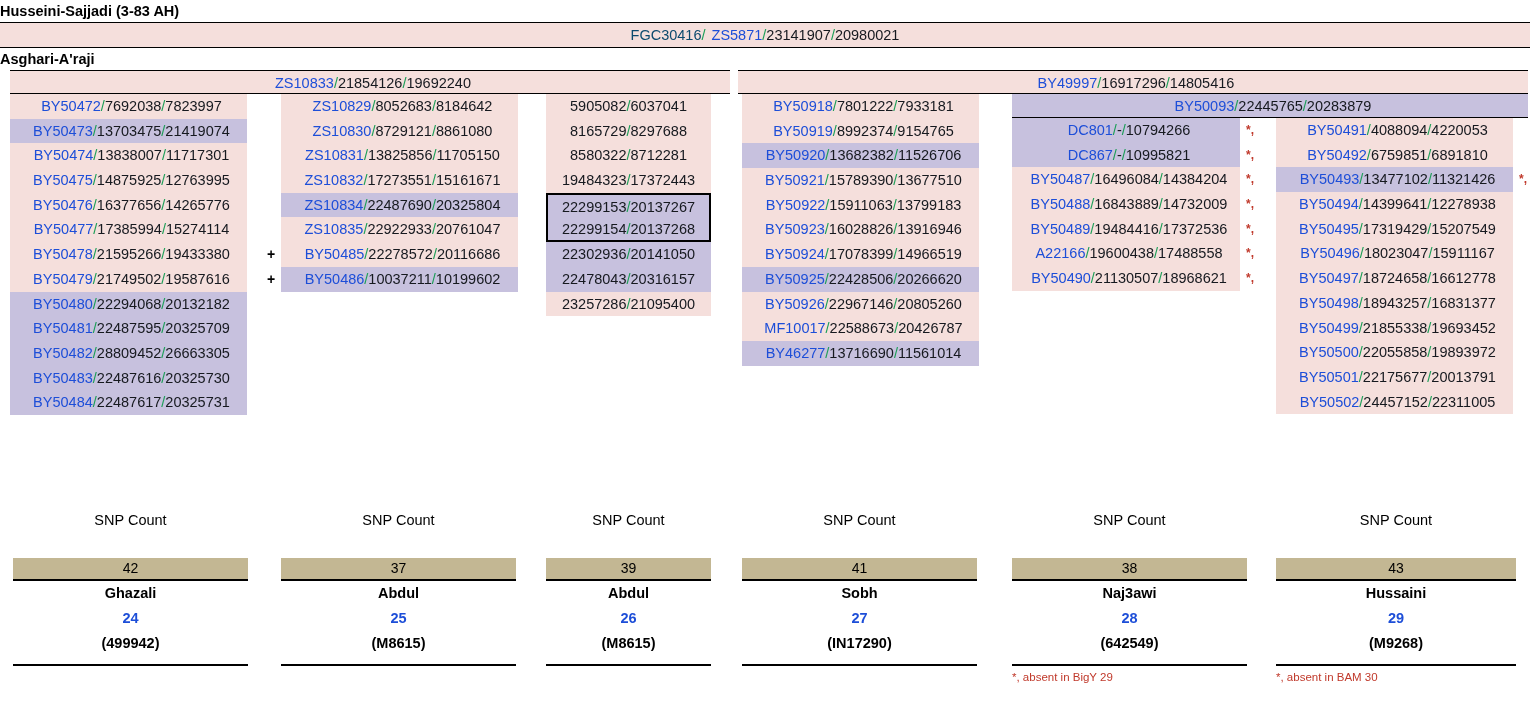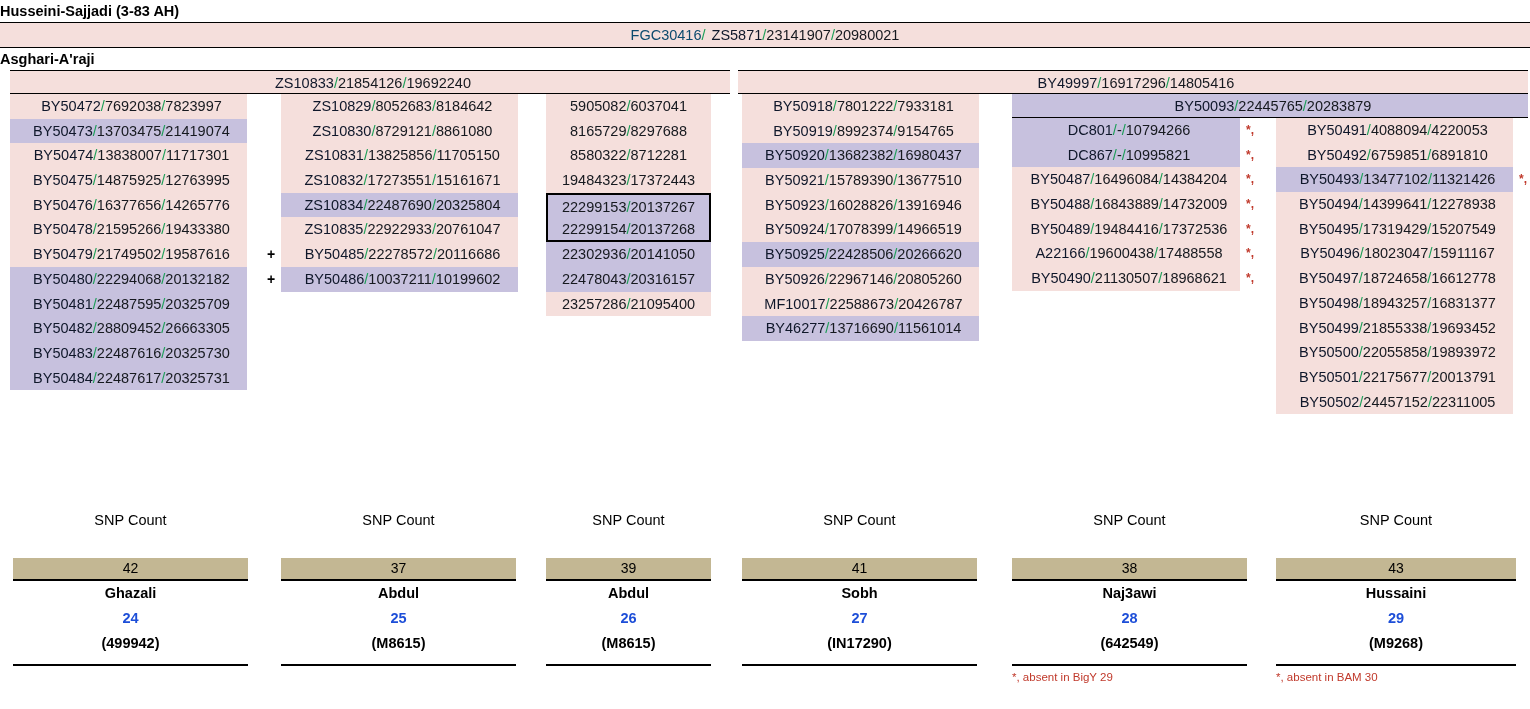--- a/index.html
+++ b/index.html
@@ -24,21 +24,21 @@
     border-top:1.5px solid #000;
     border-bottom:1.5px solid #000;
     text-align:center;
     font-size:14.5px;
     line-height:24px;
     height:24px;
   }
 
   
   .sep{color:#1a9e56;}
-  .nm{color:#0f172a;padding-left:6px;}
+  .nm{color:#1d4ed8;padding-left:6px;}
   .nm-g{color:#0c4a6e;}
   .blk{color:#16191f;}
 
   
   .grid{
     position:relative;
     height:360px;
   }
 
   .hdr{
@@ -161,20 +161,21 @@
   <div style="position:absolute;left:1012px;top:24px;width:516px;height:24px;background:#c7c1de;border-bottom:1.5px solid #000;text-align:center;font-size:14.5px;line-height:24px;box-sizing:border-box;">
     <span class="nm">BY50093</span><span class="sep">/</span><span class="blk">22445765</span><span class="sep">/</span><span class="blk">20283879</span>
   </div>
 
   <div class="col" id="col-1" style="left:10px;top:24px;width:237px;">
       <div class="row bg-k"><span class="nm">BY50472</span><span class="sep">/</span><span class="blk">7692038</span><span class="sep">/</span><span class="blk">7823997</span></div>
       <div class="row bg-p"><span class="nm">BY50473</span><span class="sep">/</span><span class="blk">13703475</span><span class="sep">/</span><span class="blk">21419074</span></div>
       <div class="row bg-k"><span class="nm">BY50474</span><span class="sep">/</span><span class="blk">13838007</span><span class="sep">/</span><span class="blk">11717301</span></div>
       <div class="row bg-k"><span class="nm">BY50475</span><span class="sep">/</span><span class="blk">14875925</span><span class="sep">/</span><span class="blk">12763995</span></div>
       <div class="row bg-k"><span class="nm">BY50476</span><span class="sep">/</span><span class="blk">16377656</span><span class="sep">/</span><span class="blk">14265776</span></div>
+      <div class="row bg-k"><span class="nm">BY50477</span><span class="sep">/</span><span class="blk">17385994</span><span class="sep">/</span><span class="blk">15274114</span></div>
       <div class="row bg-k"><span class="nm">BY50478</span><span class="sep">/</span><span class="blk">21595266</span><span class="sep">/</span><span class="blk">19433380</span></div>
       <div class="row bg-k"><span class="nm">BY50479</span><span class="sep">/</span><span class="blk">21749502</span><span class="sep">/</span><span class="blk">19587616</span></div>
       <div class="row bg-p"><span class="nm">BY50480</span><span class="sep">/</span><span class="blk">22294068</span><span class="sep">/</span><span class="blk">20132182</span></div>
       <div class="row bg-p"><span class="nm">BY50481</span><span class="sep">/</span><span class="blk">22487595</span><span class="sep">/</span><span class="blk">20325709</span></div>
       <div class="row bg-p"><span class="nm">BY50482</span><span class="sep">/</span><span class="blk">28809452</span><span class="sep">/</span><span class="blk">26663305</span></div>
       <div class="row bg-p"><span class="nm">BY50483</span><span class="sep">/</span><span class="blk">22487616</span><span class="sep">/</span><span class="blk">20325730</span></div>
       <div class="row bg-p"><span class="nm">BY50484</span><span class="sep">/</span><span class="blk">22487617</span><span class="sep">/</span><span class="blk">20325731</span></div>
     </div>
 
   <div class="col" id="col-2" style="left:281px;top:24px;width:237px;">
@@ -196,22 +197,23 @@
       <div class="row bg-p boxed-top"><span class="blk">22299153</span><span class="sep">/</span><span class="blk">20137267</span></div>
       <div class="row bg-p boxed-bot"><span class="blk">22299154</span><span class="sep">/</span><span class="blk">20137268</span></div>
       <div class="row bg-p"><span class="blk">22302936</span><span class="sep">/</span><span class="blk">20141050</span></div>
       <div class="row bg-p"><span class="blk">22478043</span><span class="sep">/</span><span class="blk">20316157</span></div>
       <div class="row bg-k"><span class="blk">23257286</span><span class="sep">/</span><span class="blk">21095400</span></div>
     </div>
 
   <div class="col" id="col-4" style="left:742px;top:24px;width:237px;">
       <div class="row bg-k"><span class="nm">BY50918</span><span class="sep">/</span><span class="blk">7801222</span><span class="sep">/</span><span class="blk">7933181</span></div>
       <div class="row bg-k"><span class="nm">BY50919</span><span class="sep">/</span><span class="blk">8992374</span><span class="sep">/</span><span class="blk">9154765</span></div>
-      <div class="row bg-p"><span class="nm">BY50920</span><span class="sep">/</span><span class="blk">13682382</span><span class="sep">/</span><span class="blk">16980437</span></div>
+      <div class="row bg-p"><span class="nm">BY50920</span><span class="sep">/</span><span class="blk">13682382</span><span class="sep">/</span><span class="blk">11526706</span></div>
       <div class="row bg-k"><span class="nm">BY50921</span><span class="sep">/</span><span class="blk">15789390</span><span class="sep">/</span><span class="blk">13677510</span></div>
+      <div class="row bg-k"><span class="nm">BY50922</span><span class="sep">/</span><span class="blk">15911063</span><span class="sep">/</span><span class="blk">13799183</span></div>
       <div class="row bg-k"><span class="nm">BY50923</span><span class="sep">/</span><span class="blk">16028826</span><span class="sep">/</span><span class="blk">13916946</span></div>
       <div class="row bg-k"><span class="nm">BY50924</span><span class="sep">/</span><span class="blk">17078399</span><span class="sep">/</span><span class="blk">14966519</span></div>
       <div class="row bg-p"><span class="nm">BY50925</span><span class="sep">/</span><span class="blk">22428506</span><span class="sep">/</span><span class="blk">20266620</span></div>
       <div class="row bg-k"><span class="nm">BY50926</span><span class="sep">/</span><span class="blk">22967146</span><span class="sep">/</span><span class="blk">20805260</span></div>
       <div class="row bg-k"><span class="nm">MF10017</span><span class="sep">/</span><span class="blk">22588673</span><span class="sep">/</span><span class="blk">20426787</span></div>
       <div class="row bg-p"><span class="nm">BY46277</span><span class="sep">/</span><span class="blk">13716690</span><span class="sep">/</span><span class="blk">11561014</span></div>
     </div>
 
   <div class="col" id="col-5" style="left:1012px;top:48px;width:228px;">
       <div class="row bg-p"><span class="nm">DC801</span><span class="sep">/</span><span class="blk">-</span><span class="sep">/</span><span class="blk">10794266</span><span class="ast" style="left:100%;margin-left:6px;top:0;">*,</span></div>

